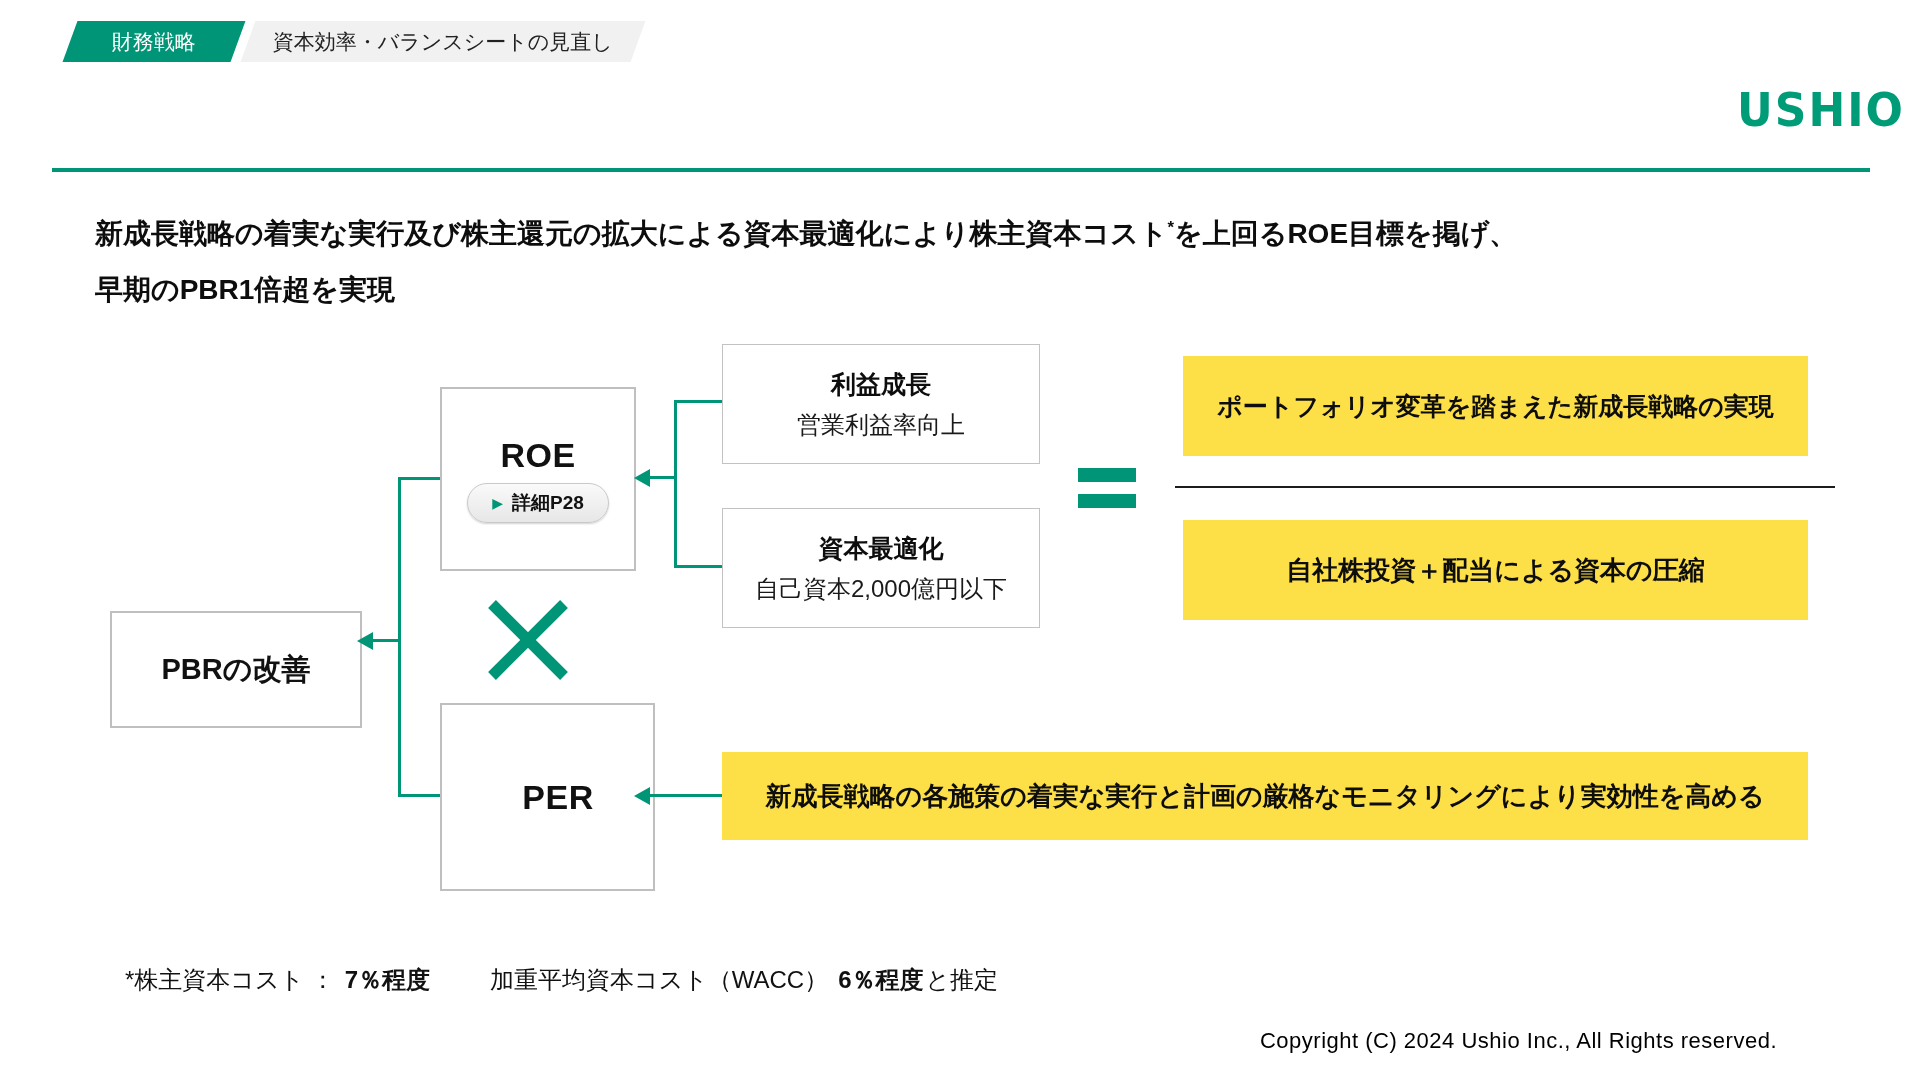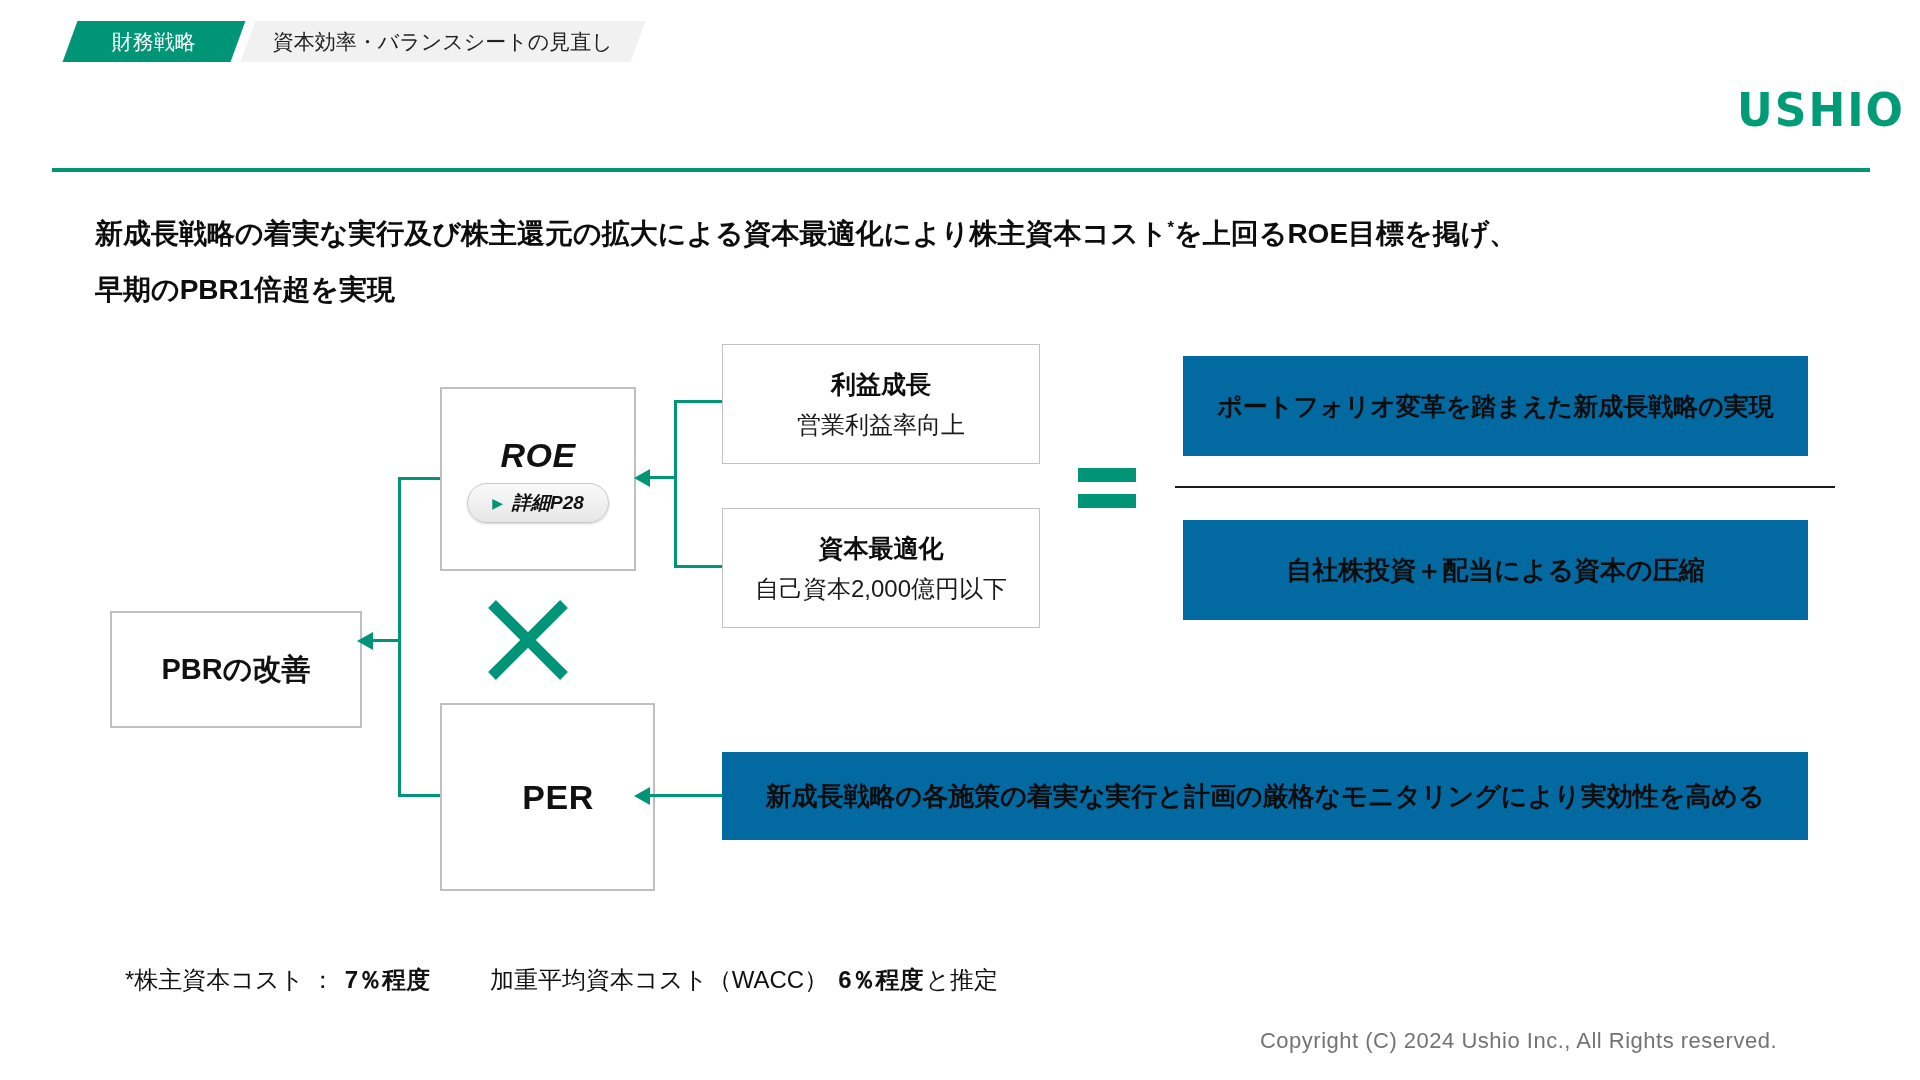--- a/index.html
+++ b/index.html
@@ -17,35 +17,35 @@
   .title-rule{position:absolute;left:52px;top:168px;width:1818px;height:4px;background:#009577;}
   .logo{position:absolute;left:1737px;top:84px;font-size:44px;font-weight:900;color:#009B77;
     letter-spacing:2px;transform:scaleY(1.05);font-family:"DejaVu Sans","Liberation Sans",sans-serif;}
   
   .lead{position:absolute;left:95px;top:200px;font-size:28px;font-weight:700;line-height:56px;color:#0d0d0d;}
   .lead sup{font-size:60%;vertical-align:super;}
   
   .wbox{position:absolute;background:#fff;border:2px solid #BFBFBF;
     display:flex;align-items:center;justify-content:center;}
   .pbr{left:110px;top:583px;width:248px;height:113px;font-size:29px;font-weight:700;margin-top:28px;}
-  .roe{left:440px;top:387px;width:192px;height:180px;flex-direction:column;gap:8px;font-style:italic;}
+  .roe{left:440px;top:387px;width:192px;height:180px;flex-direction:column;gap:8px;}
   .roe-label,.per-label{font-size:34px;font-weight:700;letter-spacing:.5px;}
   .per{left:440px;top:703px;width:190px;height:184px;padding-left:21px;}
   .detail-pill{display:flex;align-items:center;justify-content:center;gap:9px;
     width:140px;height:38px;border-radius:20px;background:linear-gradient(#fafafa,#e7e7e7);
     border:1px solid #c9c9c9;box-shadow:0 1px 2px rgba(0,0,0,.18);cursor:pointer;}
   .play{color:#009577;font-size:14px;line-height:1;}
   .detail-text{font-size:19px;font-weight:700;color:#111;}
   .midbox{position:absolute;left:722px;width:316px;background:#fff;border:1.5px solid #C2C2C2;
     display:flex;flex-direction:column;align-items:center;justify-content:center;gap:8px;}
   .profit{top:344px;height:118px;}
   .capital{top:508px;height:118px;}
   .mid-title{font-size:25px;font-weight:700;color:#0d0d0d;}
   .mid-sub{font-size:24px;font-weight:400;color:#1a1a1a;}
-  .graybox{position:absolute;background:#0369a1;display:flex;align-items:center;justify-content:center;
+  .graybox{position:absolute;background:#fde047;display:flex;align-items:center;justify-content:center;
     font-size:25px;font-weight:700;color:#0d0d0d;text-align:center;}
   .g-top{left:1183px;top:356px;width:625px;height:100px;}
   .g-bottom{left:1183px;top:520px;width:625px;height:100px;font-size:26px;}
   .g-note{left:722px;top:752px;width:1086px;height:88px;font-size:26px;}
   .fraction-line{position:absolute;left:1175px;top:486px;width:660px;height:2px;background:#1c1c1c;}
   
   .multiply{position:absolute;left:483px;top:595px;}
   .equals{position:absolute;left:1078px;top:468px;width:58px;height:40px;}
   .equals .bar{position:absolute;left:0;width:58px;height:14px;background:#009577;}
   .equals .bar:nth-child(1){top:0;}
@@ -63,21 +63,21 @@
   .per-line{left:650px;top:794px;width:72px;height:3px;}
   .ahead{position:absolute;width:0;height:0;border-top:9px solid transparent;border-bottom:9px solid transparent;border-right:16px solid #009577;}
   .ah-pbr{left:357px;top:632px;}
   .ah-roe{left:634px;top:469px;}
   .ah-per{left:634px;top:787px;}
   
   .footnote{position:absolute;left:125px;top:964px;font-size:24px;color:#111;font-weight:400;white-space:nowrap;}
   .footnote .b{font-weight:700;margin-left:10px;}
   .footnote .mid{margin-left:60px;}
   .footnote .suffix{margin-left:2px;}
-  .copyright{position:absolute;right:143px;top:1028px;font-size:22px;color:#737373;letter-spacing:.5px;text-align:center;}
+  .copyright{position:absolute;right:143px;top:1028px;font-size:22px;color:#000000;letter-spacing:.5px;text-align:center;}
 </style>
 </head>
 <body>
 
 <div class="slide">
 
   <div class="badge badge-green">
     <span class="unskew">財務戦略</span>
   </div>
   <div class="badge badge-gray">

